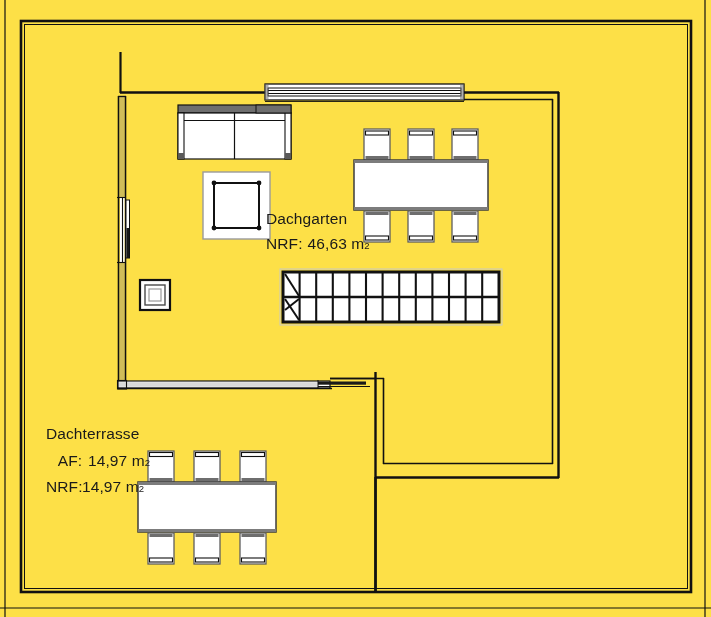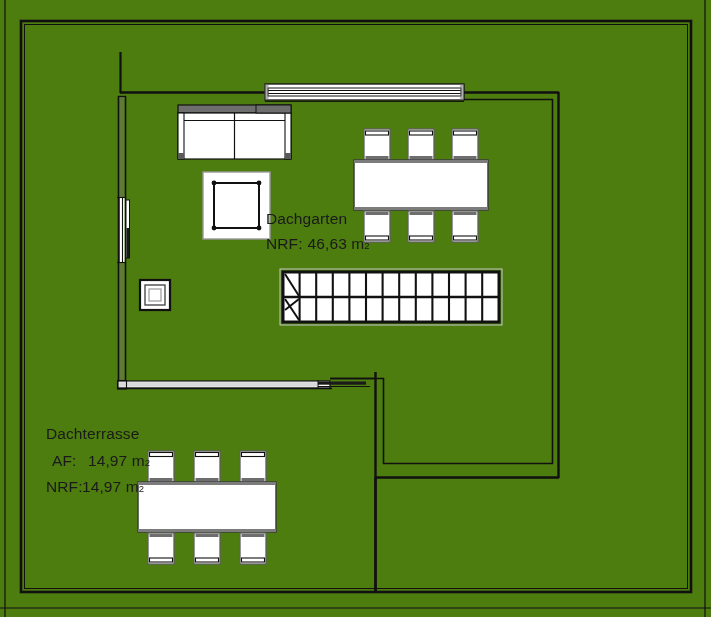--- a/index.html
+++ b/index.html
@@ -7,21 +7,21 @@
     padding: 0;
     background: #ffffff;
   }
   body {
     font-family: "Liberation Sans", sans-serif;
   }
   #plan-root {
     position: relative;
     width: 711px;
     height: 617px;
-    background: #4d7c0f;
+    background: #fde047;
     overflow: hidden;
   }
   #plan-svg {
     position: absolute;
     left: 0;
     top: 0;
     width: 711px;
     height: 617px;
   }
   .lbl {
@@ -34,20 +34,21 @@
     letter-spacing: 0.1px;
   }
   .lbl sup {
     font-size: 9.5px;
     vertical-align: super;
     line-height: 0;
   }
   .lbl-row {
     display: flex;
     align-items: baseline;
+    text-align: center;
   }
   .lbl-key {
     display: inline-block;
   }
   #dachgarten-block { left: 266px; top: 211px; }
   #dachgarten-block .l2 { margin-top: 9px; }
   #dachterrasse-block { left: 46px; top: 426px; }
   #dachterrasse-block .l2 { margin-top: 11px; margin-left: 6px; }
   #dachterrasse-block .l3 { margin-top: 11px; margin-left: 0px; }
   #dachterrasse-block .lbl-key { width: 36px; }

